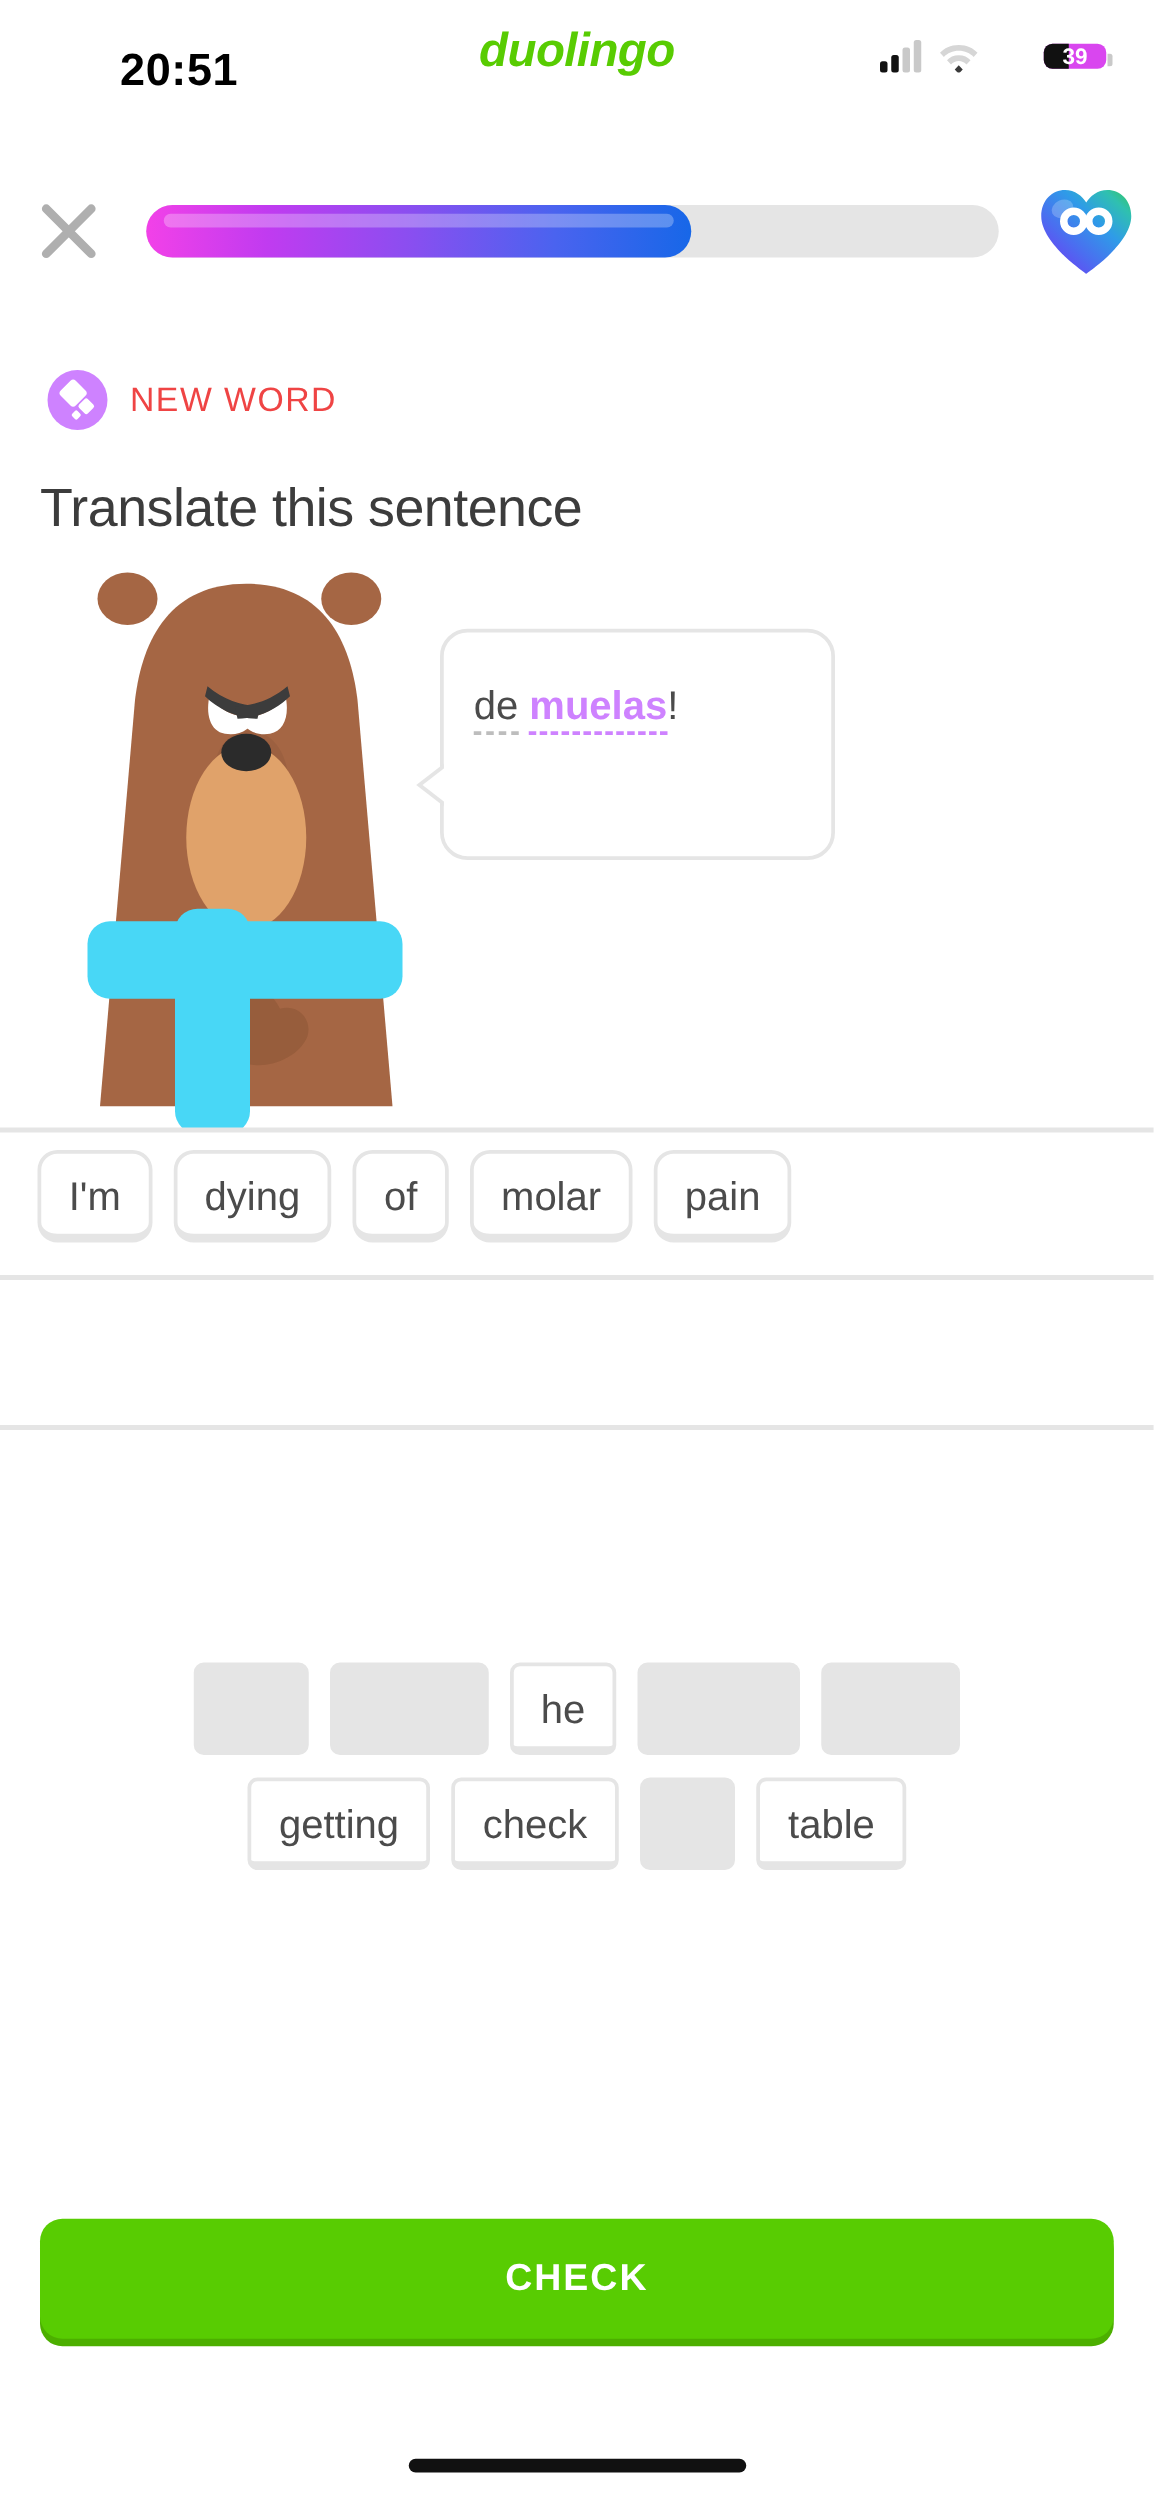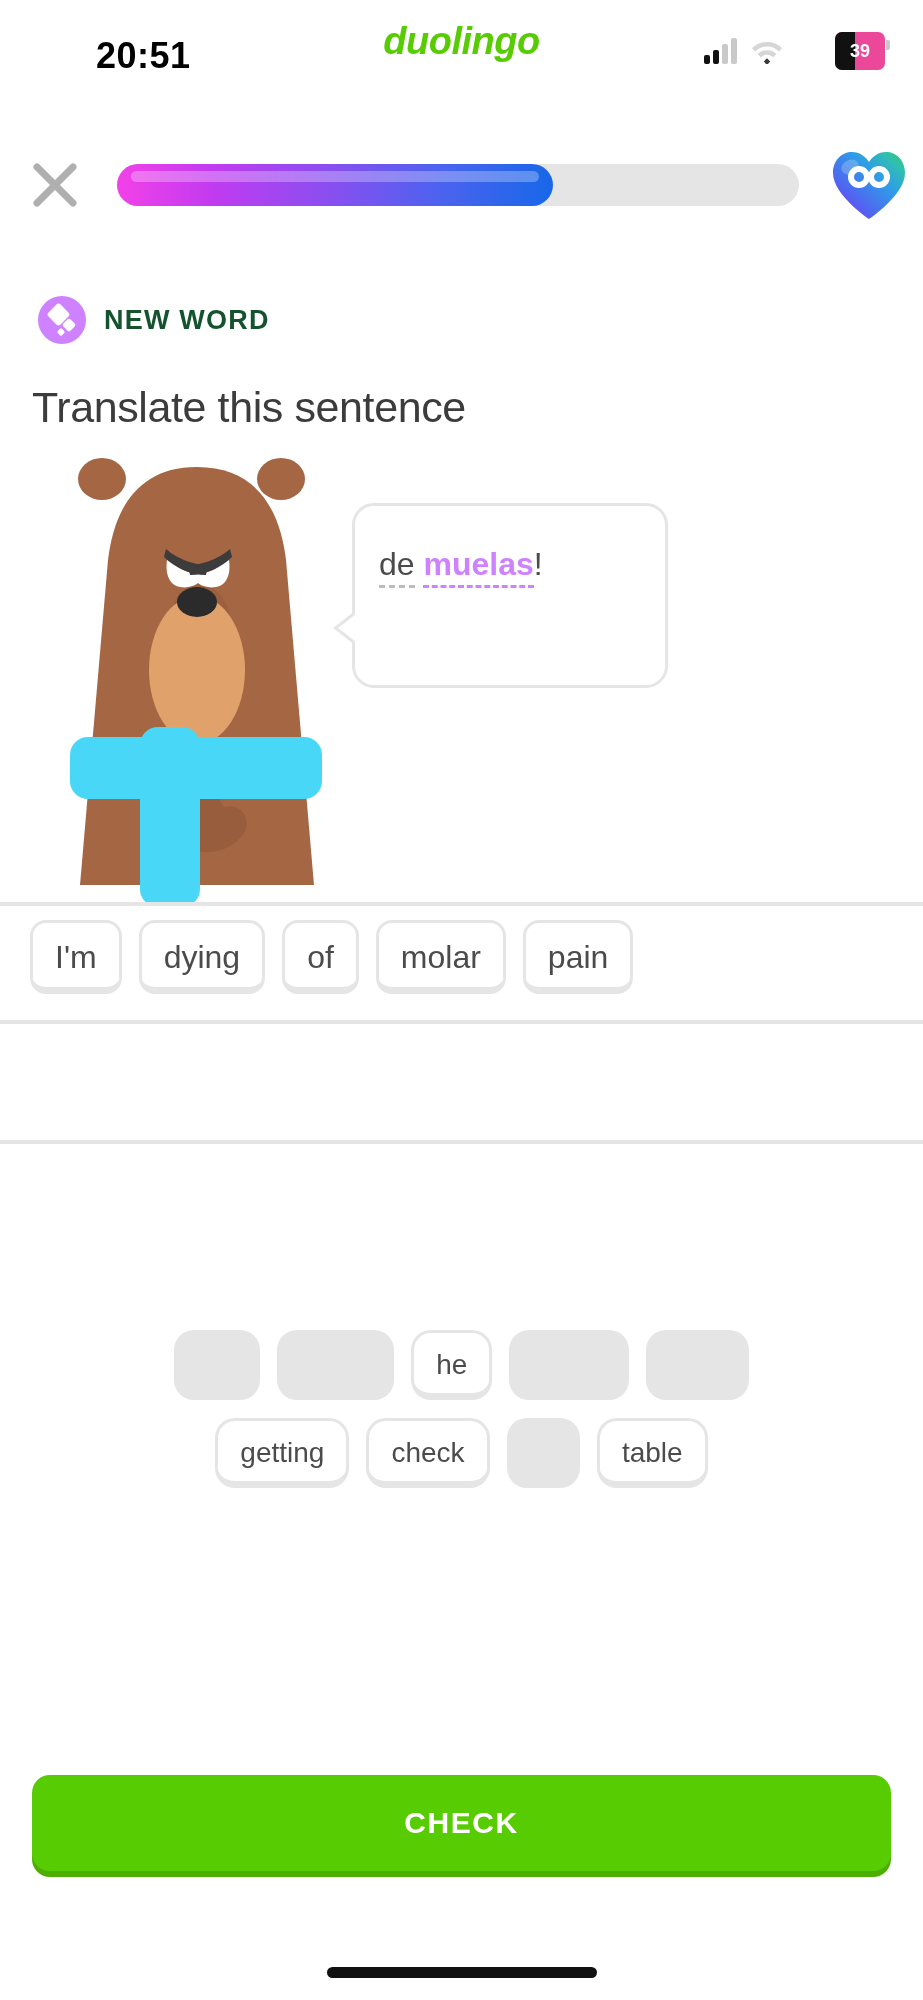--- a/index.html
+++ b/index.html
@@ -56,23 +56,23 @@
   }
   .signal i { display:block; width: 6px; border-radius: 2px; background: #c9c9c9; }
   .signal i.on { background: #111; }
   .signal i:nth-child(1){ height: 9px; }
   .signal i:nth-child(2){ height: 14px; }
   .signal i:nth-child(3){ height: 20px; }
   .signal i:nth-child(4){ height: 26px; }
   .wifi-ico { width: 34px; height: 26px; }
   .battery {
     position: relative;
-    width: 50px; height: 38px;
+    width: 50px; height: 20px;
     border-radius: 7px;
-    background: #ec4899;
+    background: #d946ef;
     overflow: visible;
     margin-left: 38px;
   }
   .battery::after {
     content: "";
     position: absolute;
     right: -5px; top: 8px;
     width: 4px; height: 10px;
     border-radius: 0 2px 2px 0;
     background: #c9c9c9;
@@ -145,22 +145,22 @@
     gap: 18px;
   }
   .badge-icon {
     width: 48px; height: 48px;
     border-radius: 50%;
     background: #CE82FF;
     position: relative;
   }
   .badge-label {
     font-size: 27px;
-    font-weight: 700;
-    color: #14532d;
+    font-weight: 400;
+    color: #ef4444;
     letter-spacing: 1.2px;
   }
 
   
   .heading {
     position: absolute;
     top: 383px; left: 32px;
     font-size: 43px;
     font-weight: 400;
     color: #3c3c3c;
@@ -278,23 +278,23 @@
   .bank-row {
     display: flex;
     justify-content: center;
     gap: 17px;
     margin-bottom: 18px;
   }
   .bank-tile {
     background: #ffffff;
     border: 3px solid #e5e5e5;
     border-bottom-width: 7px;
-    border-radius: 20px;
+    border-radius: 8px;
     padding: 18px 22px 14px 22px;
-    font-size: 28px;
+    font-size: 32px;
     color: #4b4b4b;
     cursor: pointer;
     line-height: 1;
     white-space: nowrap;
   }
   .bank-tile.used {
     background: #e5e5e5;
     border-color: #e5e5e5;
     color: transparent;
     cursor: default;

